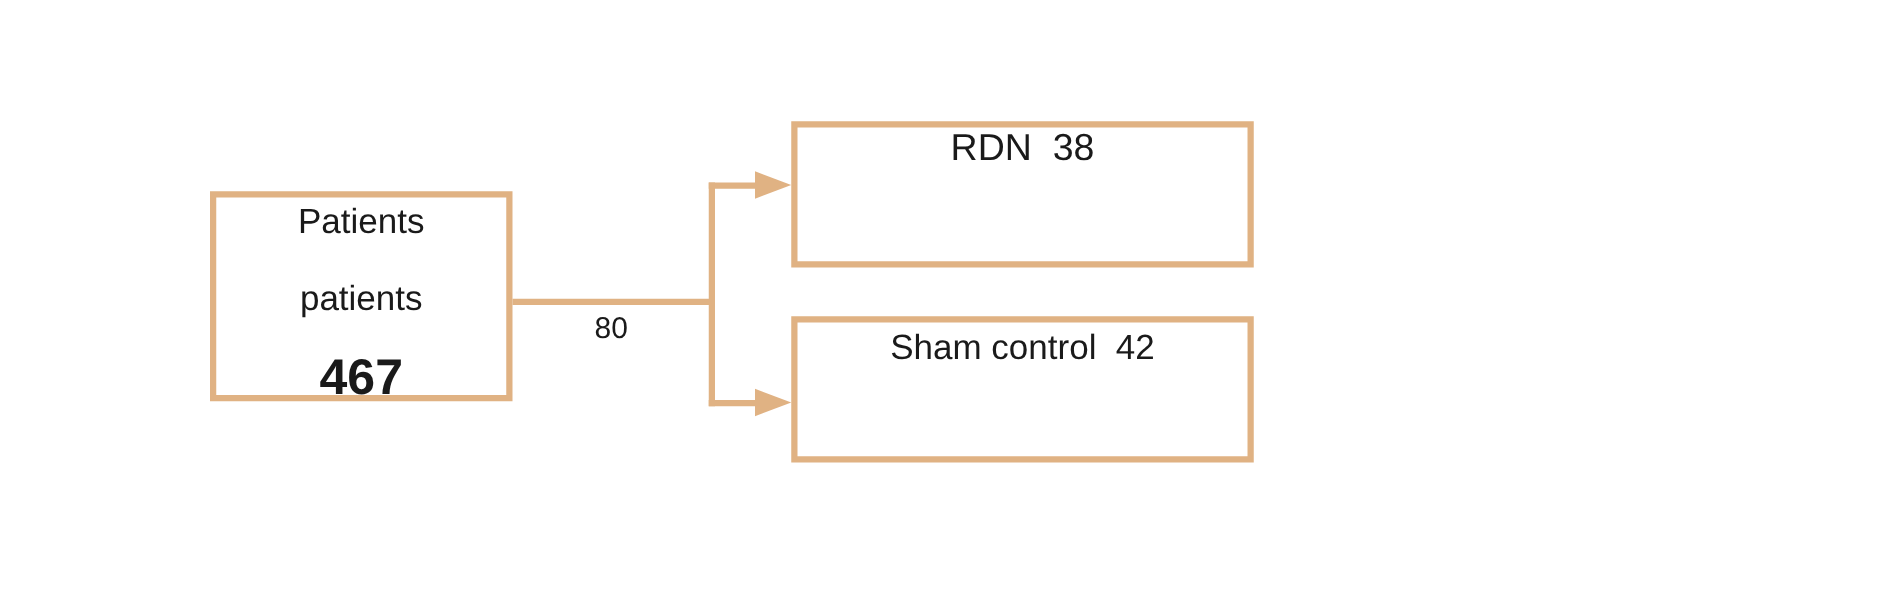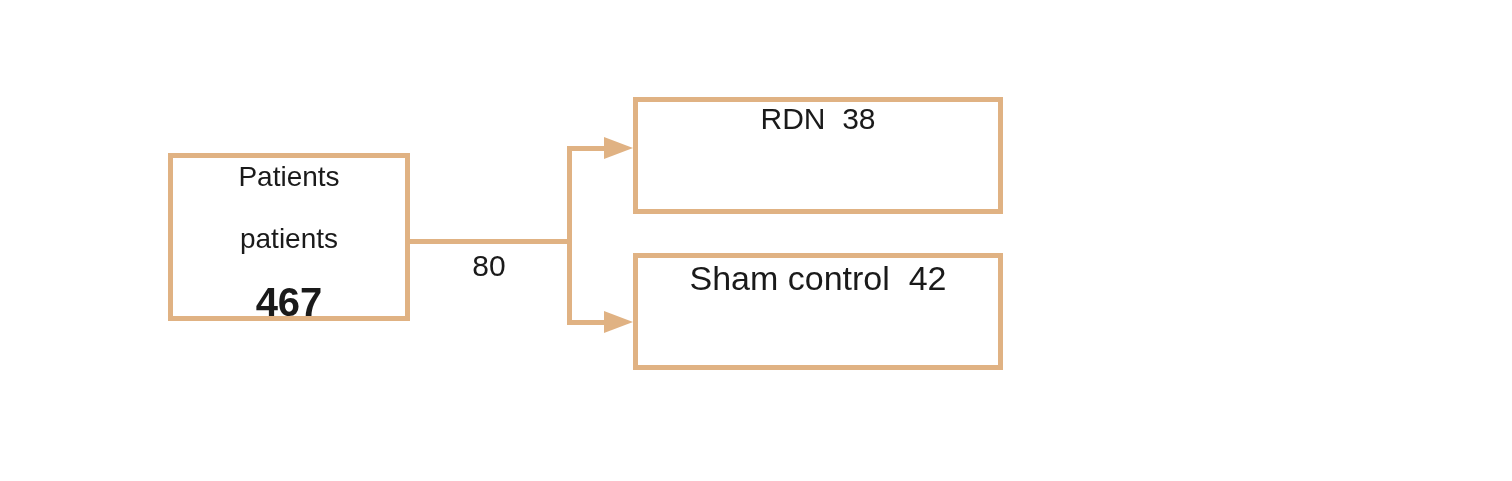--- a/index.html
+++ b/index.html
@@ -39,21 +39,21 @@
 
   
   .connector-main { left: 410px; top: 239px; width: 160px; height: 5px; }
   .connector-label {
     position: absolute;
     left: 408px; width: 162px;
     text-align: center;
     font-size: 28px;
   }
   .connector-label.top    { top: 200px; }
-  .connector-label.bottom { top: 249px; font-size: 30px; }
+  .connector-label.bottom { top: 249px; font-size: 24px; }
 
   
   .branch-vertical { left: 567px; top: 146px; width: 5px; height: 179px; }
   .branch-top      { left: 567px; top: 146px; width: 38px; height: 5px; }
   .branch-bottom   { left: 567px; top: 320px; width: 38px; height: 5px; }
 
   
   .arrowhead {
     position: absolute;
     width: 0; height: 0;
@@ -67,21 +67,21 @@
   
   .box-rdn {
     left: 633px; top: 97px;
     width: 370px; height: 117px;
     font-size: 30px;
   }
   .box-sham {
     left: 633px; top: 253px;
     width: 370px; height: 117px;
   }
-  .box-sham .title { font-size: 34px; line-height: 40px; }
+  .box-sham .title { font-size: 28px; line-height: 40px; }
   .box-sham .sub   { font-size: 23px; line-height: 30px; }
 </style>
 </head>
 <body>
 
 <div class="canvas">
 
   <div class="node box-screened">
     <div class="lbl">Patients</div>
     <div class="lbl">patients</div>

